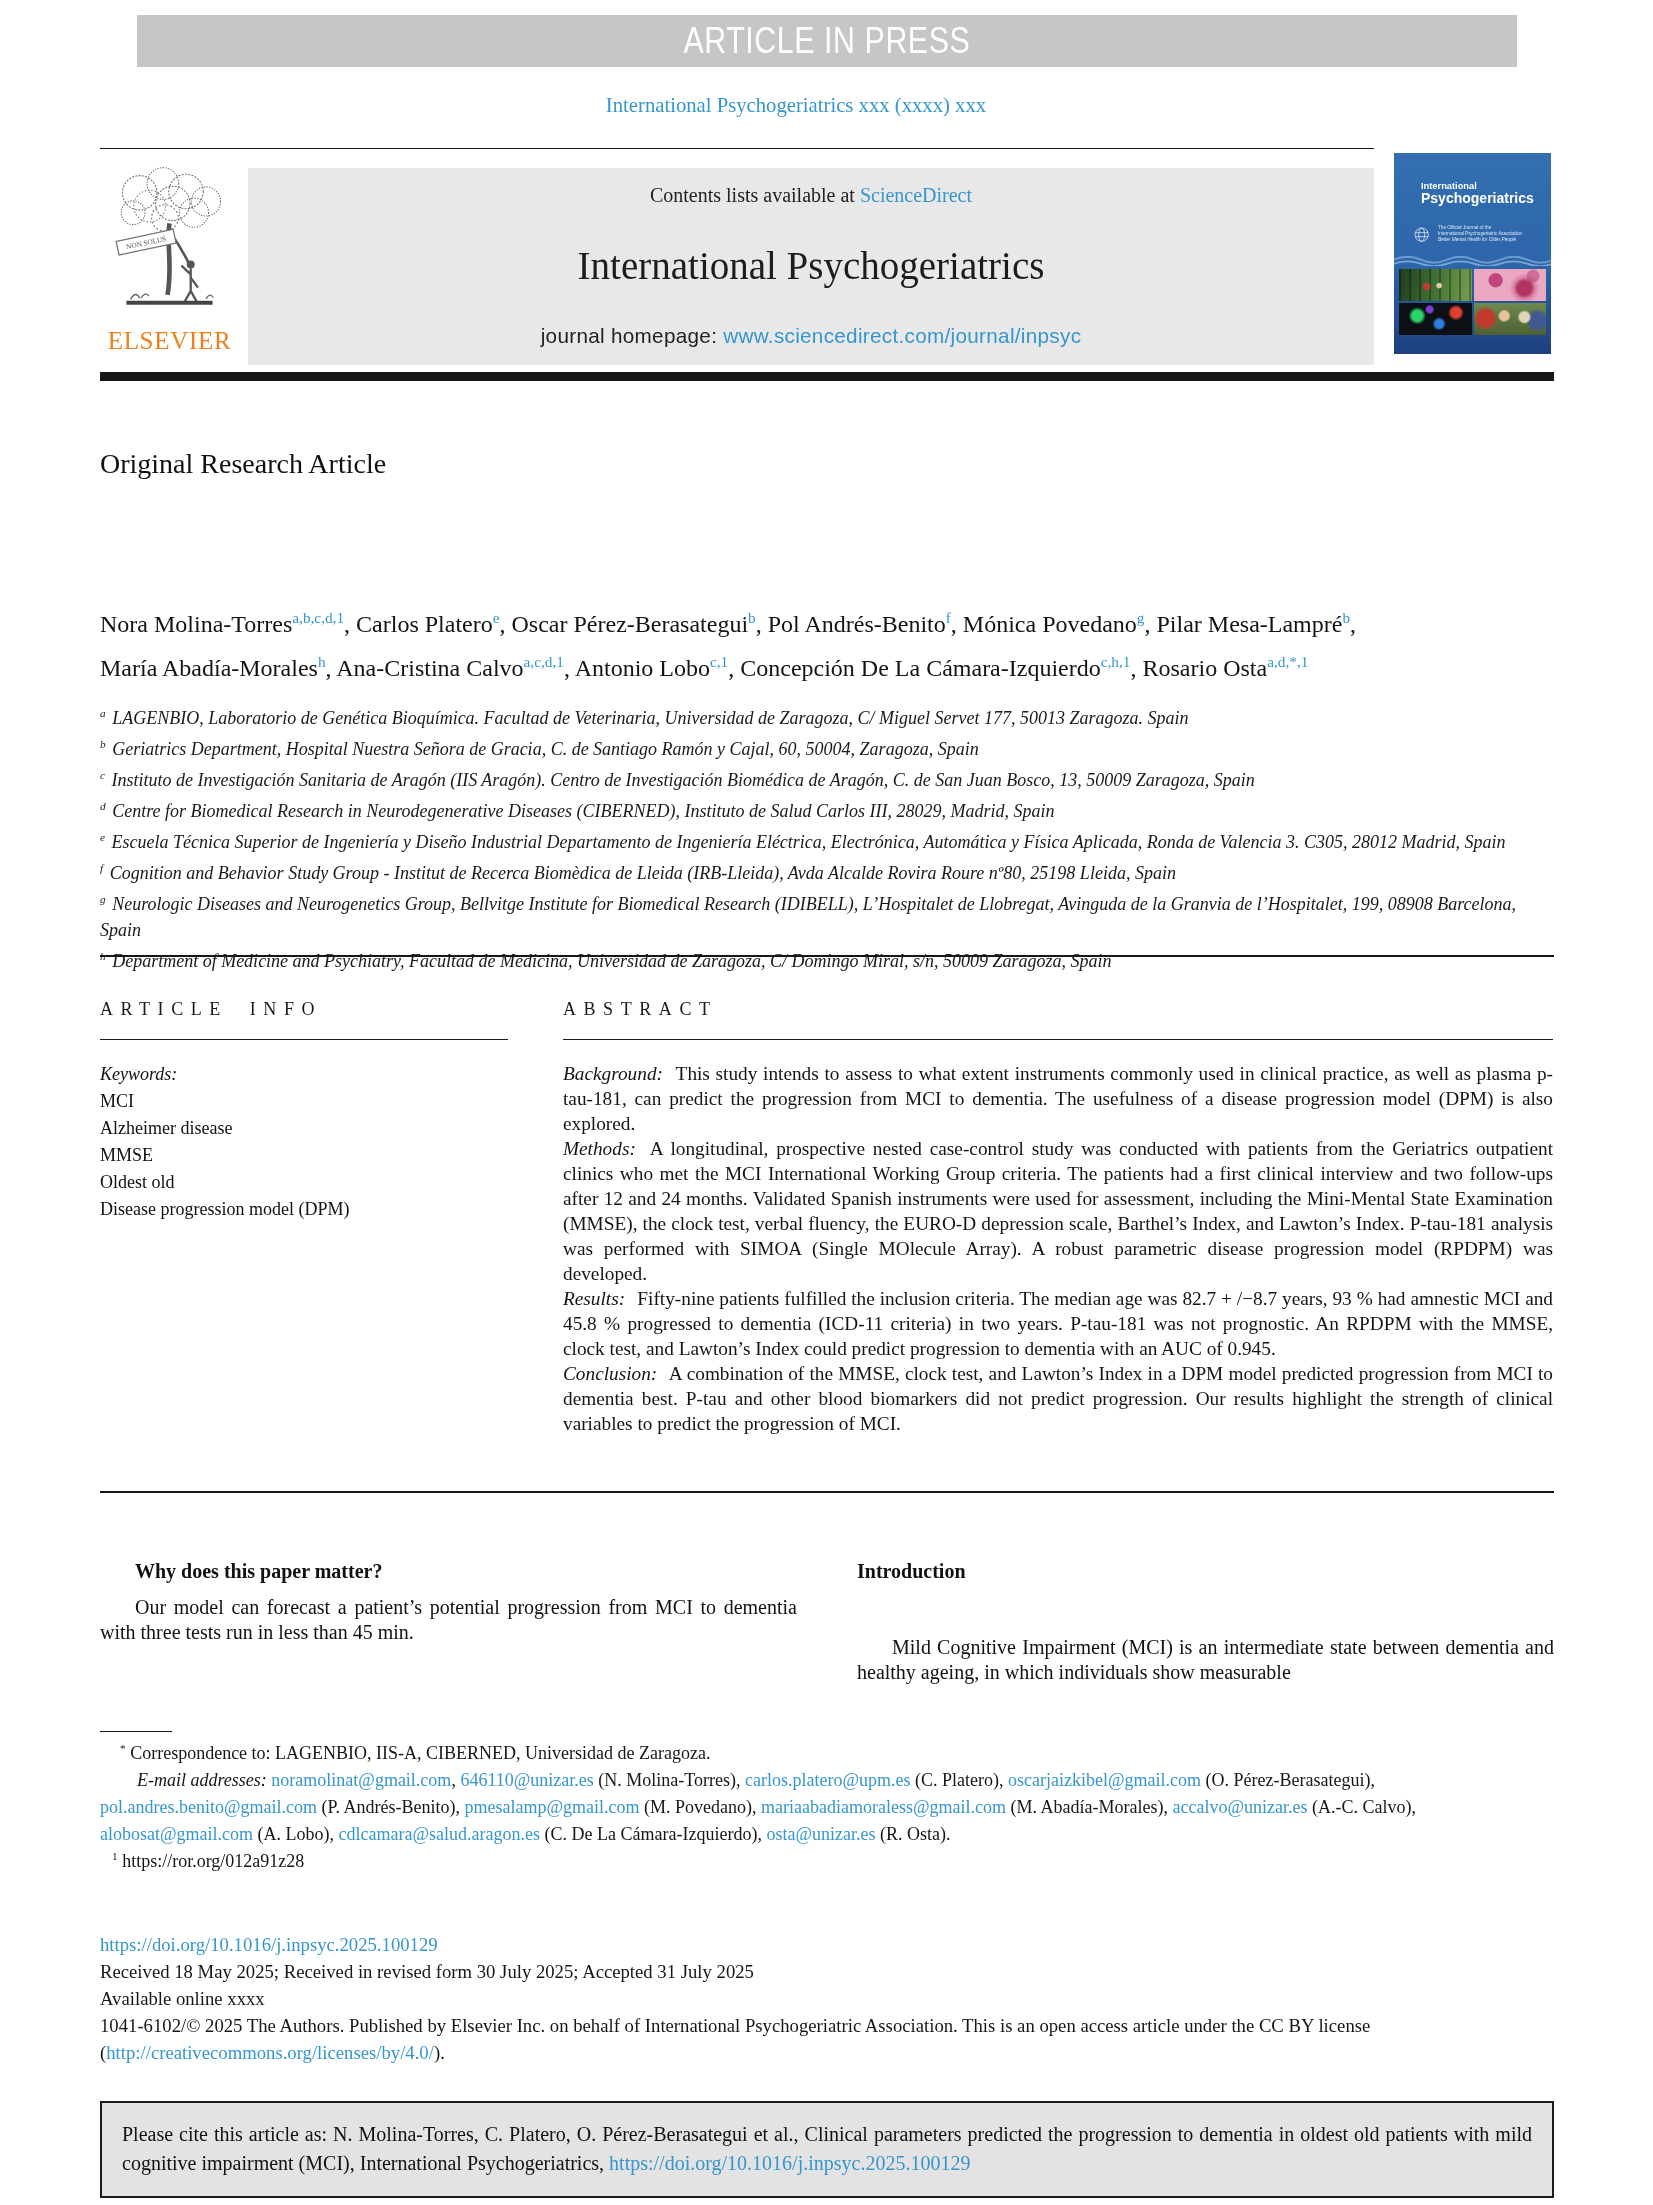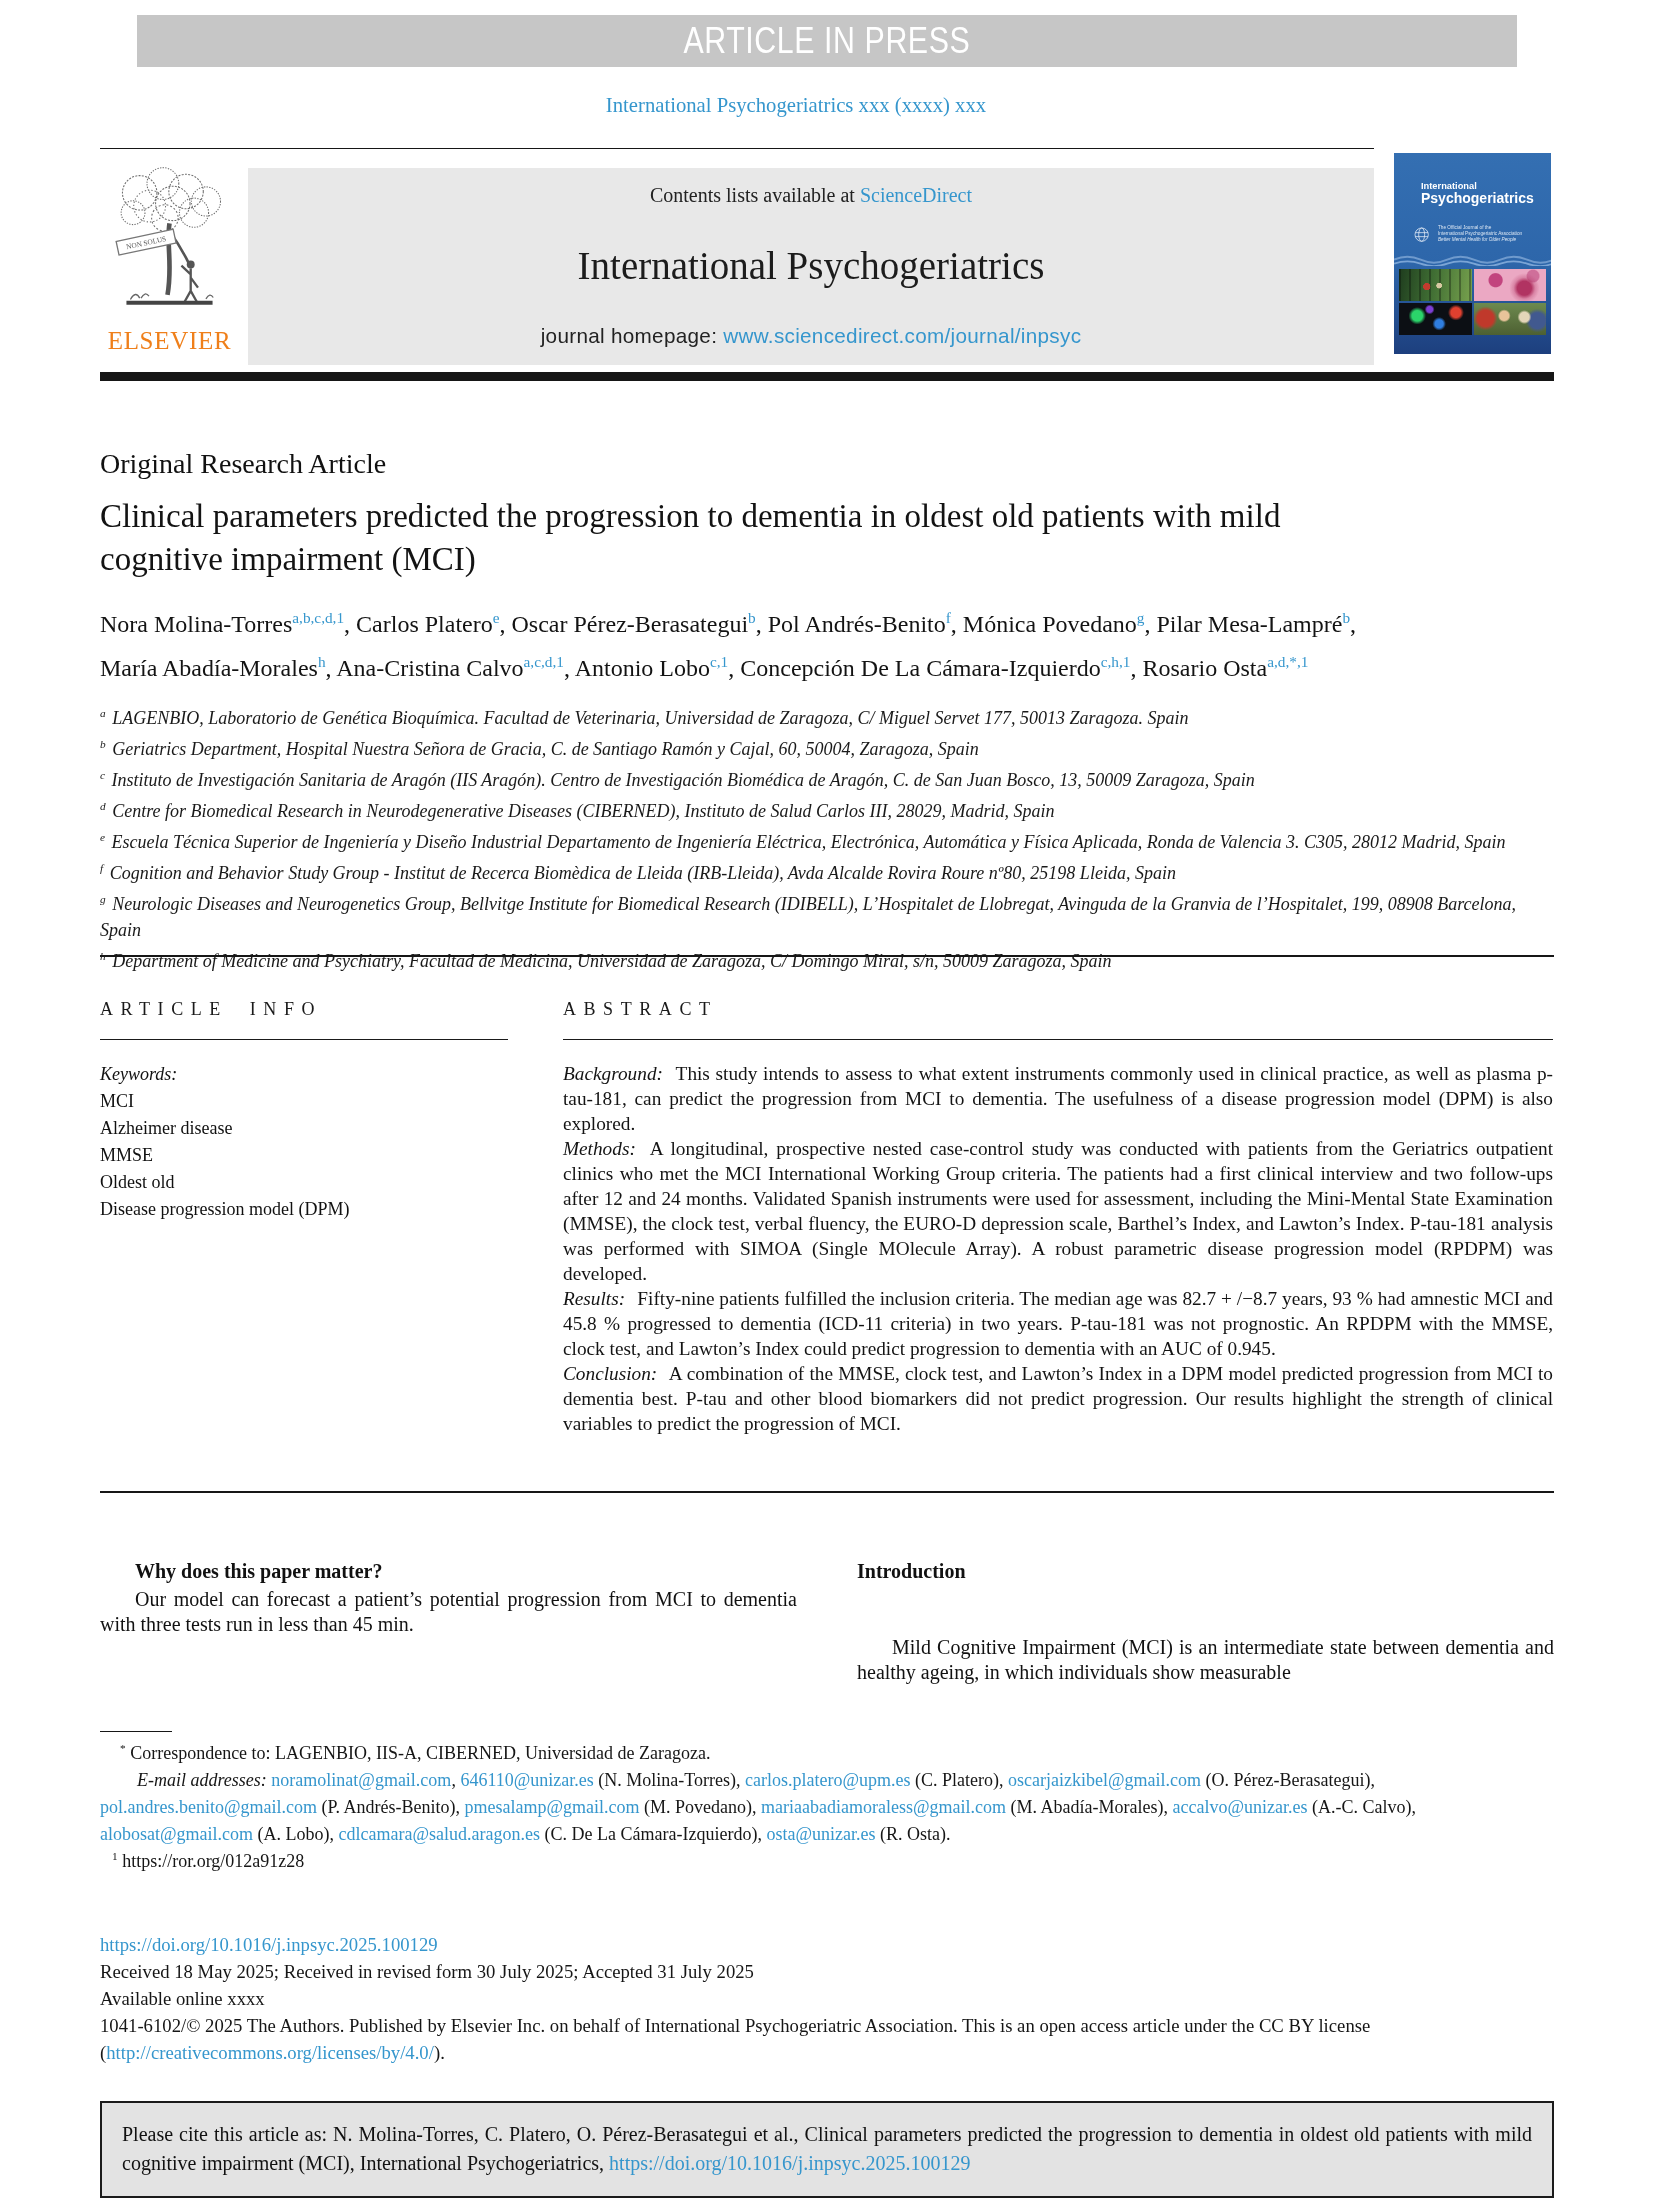--- a/index.html
+++ b/index.html
@@ -82,21 +82,21 @@
   .kw-label{font-style:italic;margin-top:21.3px;font-size:18px;line-height:27px;}
   .kw{font-size:18px;line-height:27px;}
   .abs-body{margin-top:21.3px;font-size:19.3px;line-height:25px;text-align:justify;color:#141414;}
   .abs-para .lead{margin-right:7.3px;}
 
   
   .matter-col{left:100px;top:1559px;width:697px;font-size:20px;line-height:25px;}
   .intro-col{left:857px;top:1559px;width:697px;font-size:20px;line-height:25px;}
   .bold-head{font-weight:bold;font-size:20px;}
   .indent-head{margin-left:35px;}
-  .body-para{text-align:justify;text-indent:35px;margin-top:3px;}
+  .body-para{text-align:justify;text-indent:35px;margin-top:11px;}
   .intro-para{margin-top:51px;}
 
   
   .footnotes{left:100px;top:1740px;width:1454px;font-size:18px;line-height:27px;color:#161616;}
   .fn-corr{text-indent:20px;}
   .fn-emails{text-indent:37px;}
   .fn-sup{font-size:11.3px;vertical-align:super;line-height:0;}
   .fn-ror{text-indent:12px;}
   .ror-link{color:#161616;}
 
@@ -184,21 +184,20 @@
       <div class="ph ph1"></div>
       <div class="ph ph2"></div>
       <div class="ph ph3"></div>
       <div class="ph ph4"></div>
     </div>
   </div>
 
   <div class="abs rule" style="left:100px;top:372px;width:1454px;height:8.7px;"></div>
 
   <div class="abs type-label">Original Research Article</div>
-  <h1 class="abs title" style="margin:0;font-weight:normal;">Clinical parameters predicted the progression to dementia in oldest old patients with mild cognitive impairment (MCI)</h1>
 
   <div class="abs authors"><span class="author">Nora Molina-Torres</span><sup class="asup">a,b,c,d,1</sup>, <span class="author">Carlos Platero</span><sup class="asup">e</sup>, <span class="author">Oscar Pérez-Berasategui</span><sup class="asup">b</sup>, <span class="author">Pol Andrés-Benito</span><sup class="asup">f</sup>, <span class="author">Mónica Povedano</span><sup class="asup">g</sup>, <span class="author">Pilar Mesa-Lampré</span><sup class="asup">b</sup>, <span class="author">María Abadía-Morales</span><sup class="asup">h</sup>, <span class="author">Ana-Cristina Calvo</span><sup class="asup">a,c,d,1</sup>, <span class="author">Antonio Lobo</span><sup class="asup">c,1</sup>, <span class="author">Concepción De La Cámara-Izquierdo</span><sup class="asup">c,h,1</sup>, <span class="author">Rosario Osta</span><sup class="asup">a,d,*,1</sup></div>
 
   <div class="abs affils">
       <div class="affil"><sup class="affsup">a</sup> LAGENBIO, Laboratorio de Genética Bioquímica. Facultad de Veterinaria, Universidad de Zaragoza, C/ Miguel Servet 177, 50013 Zaragoza. Spain</div>
       <div class="affil"><sup class="affsup">b</sup> Geriatrics Department, Hospital Nuestra Señora de Gracia, C. de Santiago Ramón y Cajal, 60, 50004, Zaragoza, Spain</div>
       <div class="affil"><sup class="affsup">c</sup> Instituto de Investigación Sanitaria de Aragón (IIS Aragón). Centro de Investigación Biomédica de Aragón, C. de San Juan Bosco, 13, 50009 Zaragoza, Spain</div>
       <div class="affil"><sup class="affsup">d</sup> Centre for Biomedical Research in Neurodegenerative Diseases (CIBERNED), Instituto de Salud Carlos III, 28029, Madrid, Spain</div>
       <div class="affil"><sup class="affsup">e</sup> Escuela Técnica Superior de Ingeniería y Diseño Industrial Departamento de Ingeniería Eléctrica, Electrónica, Automática y Física Aplicada, Ronda de Valencia 3. C305, 28012 Madrid, Spain</div>
       <div class="affil"><sup class="affsup">f</sup> Cognition and Behavior Study Group - Institut de Recerca Biomèdica de Lleida (IRB-Lleida), Avda Alcalde Rovira Roure nº80, 25198 Lleida, Spain</div>

